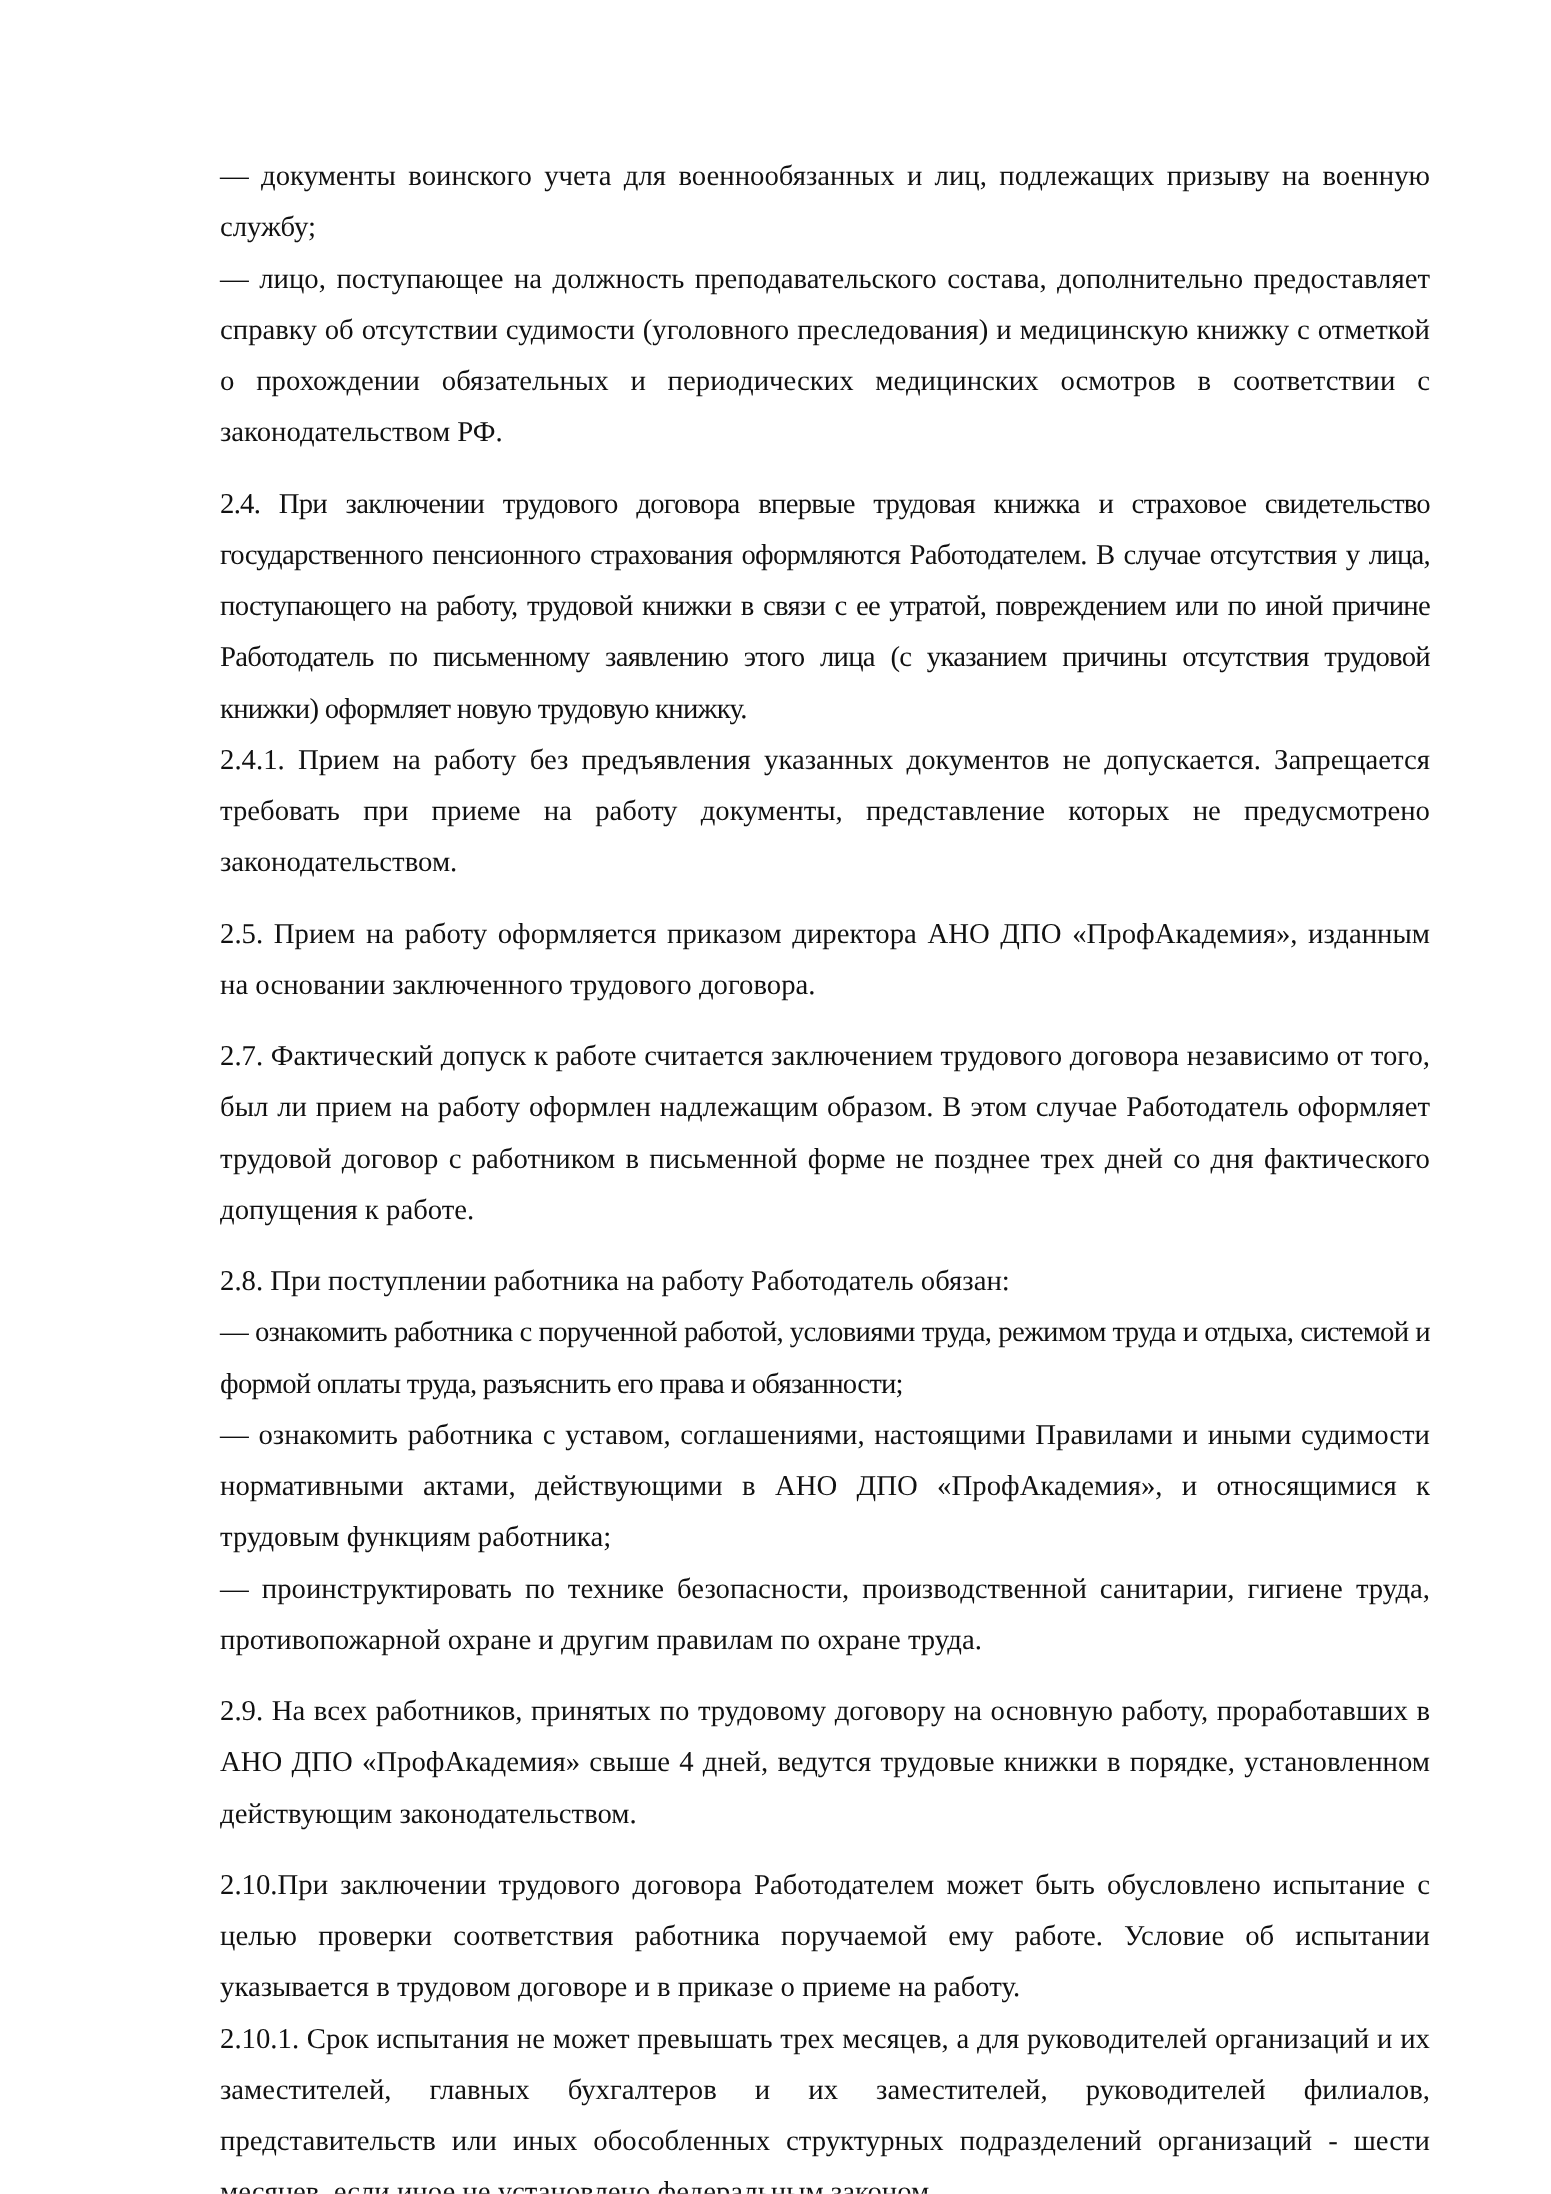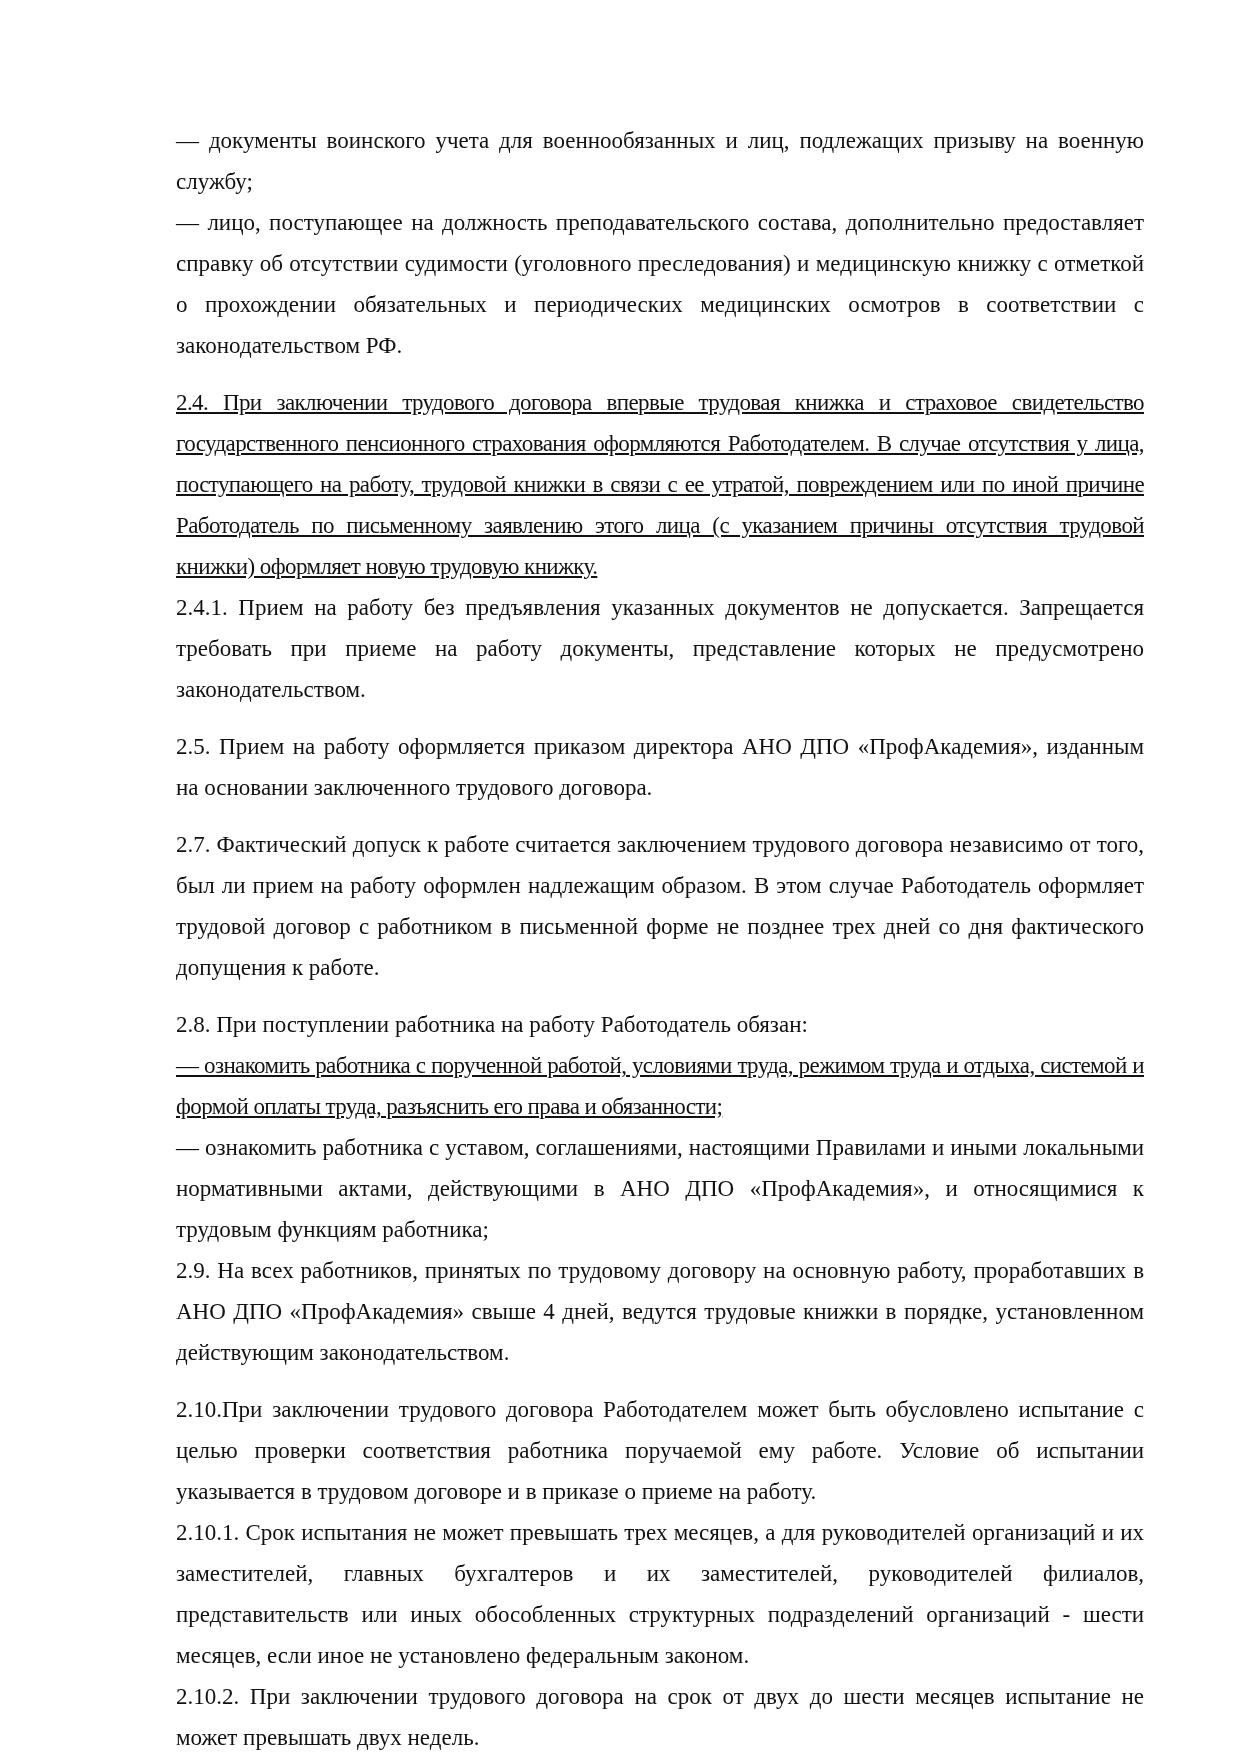--- a/index.html
+++ b/index.html
@@ -11,21 +11,21 @@
       width: 968px;
       font-family: "Liberation Serif", "DejaVu Serif", serif;
       font-size: 23px;
       line-height: 41px;
       color: #111111;
       text-align: justify;
     }
     .para { margin: 0 0 16px 0; }
     .para p { margin: 0; }
     .tight { margin-bottom: 0; }
-    .cond { letter-spacing: -0.6px; text-decoration: underline; }
+    .cond { letter-spacing: -0.6px; }
   </style>
 </head>
 <body>
 
 <div class="page">
 
   <div class="para tight">
     <p>— документы воинского учета для военнообязанных и лиц, подлежащих призыву на военную службу;</p>
   </div>
 
@@ -46,23 +46,26 @@
   <div class="para">
     <p>2.7. Фактический допуск к работе считается заключением трудового договора независимо от того, был ли прием на работу оформлен надлежащим образом. В этом случае Работодатель оформляет трудовой договор с работником в письменной форме не позднее трех дней со дня фактического допущения к работе.</p>
   </div>
 
   <div class="para tight">
     <p>2.8. При поступлении работника на работу Работодатель обязан:</p>
     <p class="cond">— ознакомить работника с порученной работой, условиями труда, режимом труда и отдыха, системой и формой оплаты труда, разъяснить его права и обязанности;</p>
   </div>
 
   <div class="para tight">
-    <p>— ознакомить работника с уставом, соглашениями, настоящими Правилами и иными локальными нормативными актами, действующими в АНО ДПО «ПрофАкадемия», и относящимися к трудовым функциям работника;</p>
+    <p>— ознакомить работника с уставом, соглашениями, настоящими Правилами и иными судимости нормативными актами, действующими в АНО ДПО «ПрофАкадемия», и относящимися к трудовым функциям работника;</p>
   </div>
 
+  <div class="para">
+    <p>— проинструктировать по технике безопасности, производственной санитарии, гигиене труда, противопожарной охране и другим правилам по охране труда.</p>
+  </div>
 
   <div class="para">
     <p>2.9. На всех работников, принятых по трудовому договору на основную работу, проработавших в АНО ДПО «ПрофАкадемия» свыше 4 дней, ведутся трудовые книжки в порядке, установленном действующим законодательством.</p>
   </div>
 
   <div class="para">
     <p>2.10.При заключении трудового договора Работодателем может быть обусловлено испытание с целью проверки соответствия работника поручаемой ему работе. Условие об испытании указывается в трудовом договоре и в приказе о приеме на работу.</p>
     <p>2.10.1. Срок испытания не может превышать трех месяцев, а для руководителей организаций и их заместителей, главных бухгалтеров и их заместителей, руководителей филиалов, представительств или иных обособленных структурных подразделений организаций - шести месяцев, если иное не установлено федеральным законом.</p>
     <p>2.10.2. При заключении трудового договора на срок от двух до шести месяцев испытание не может превышать двух недель.</p>
   </div>

